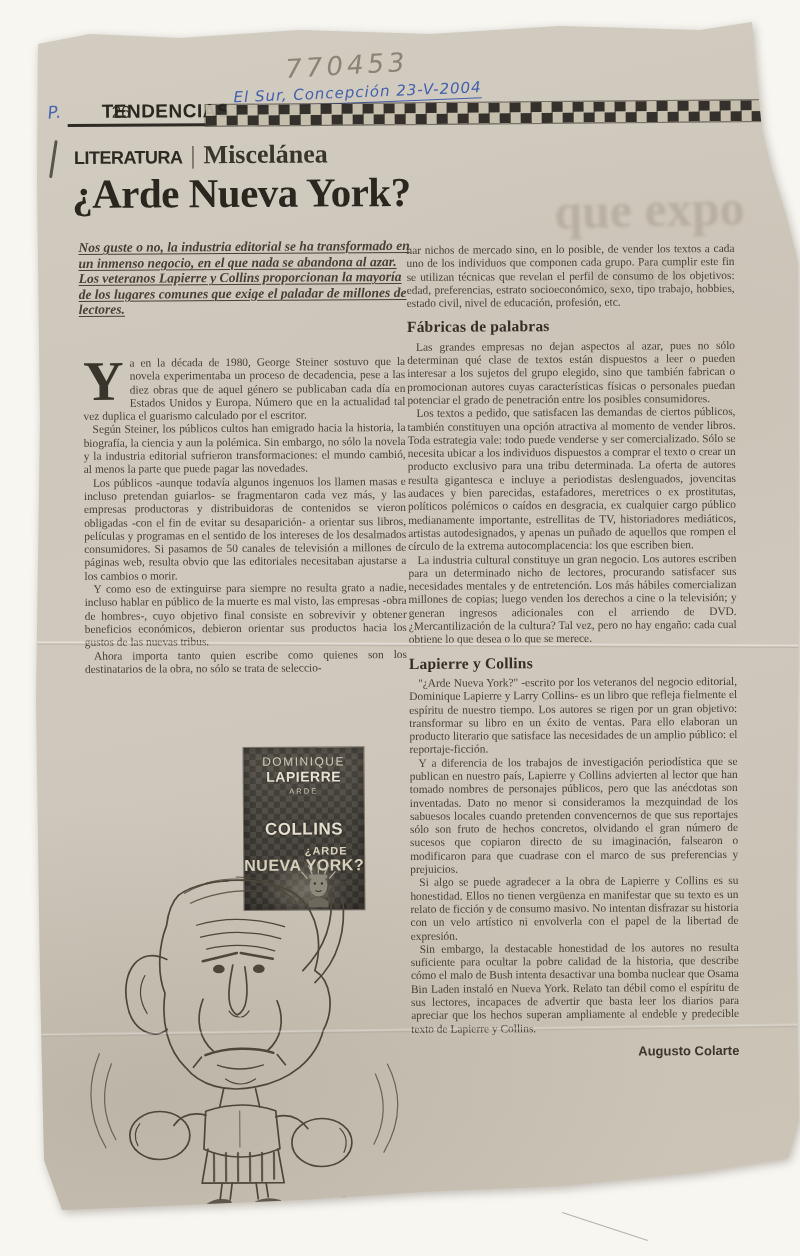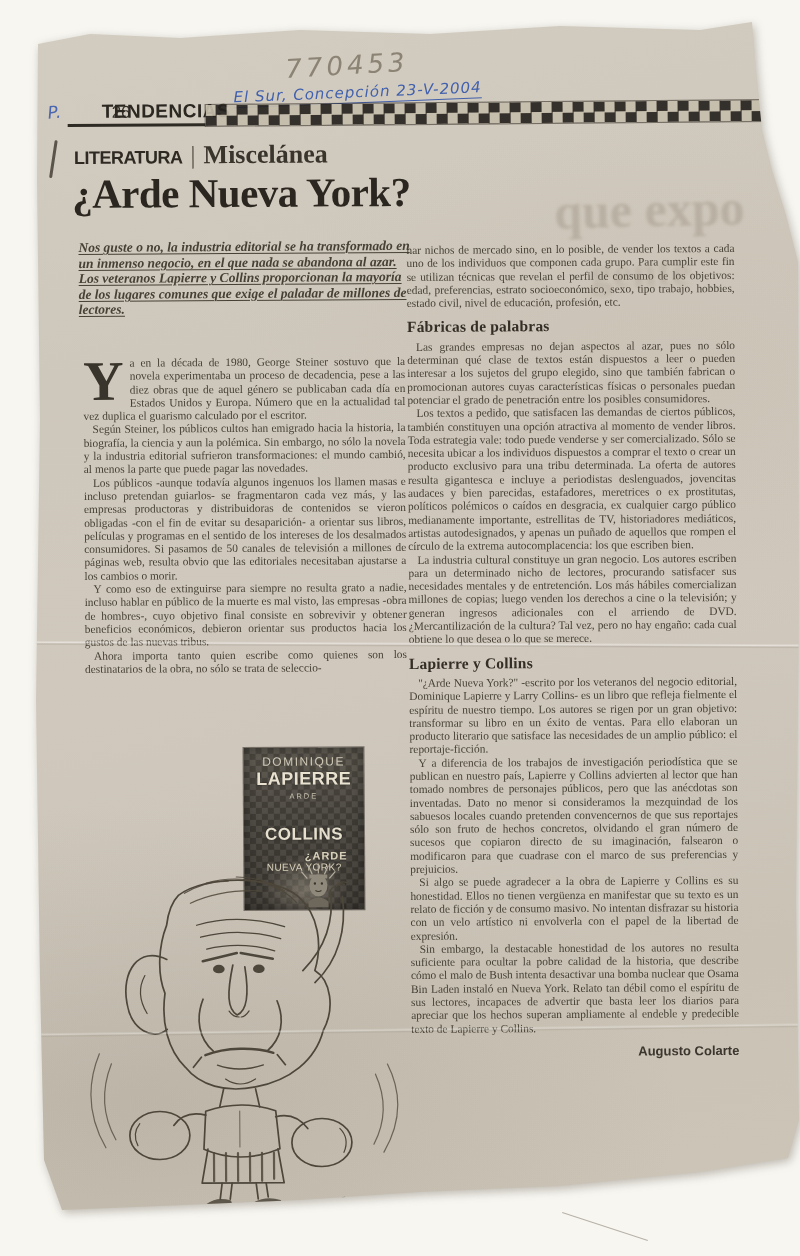--- a/index.html
+++ b/index.html
@@ -66,25 +66,25 @@
     font-weight:bold;font-size:13px;color:#3b362e;text-indent:0 !important;}
   
   .cover{position:absolute;left:242px;top:747px;width:120px;height:162px;
     background:
       radial-gradient(60px 50px at 50% 88%, rgba(210,200,180,.35), transparent 70%),
       repeating-conic-gradient(rgba(255,255,255,.05) 0% 25%, rgba(0,0,0,.12) 0% 50%) 0 0/12px 12px,
       linear-gradient(180deg,#57534a 0%,#47433c 45%,#3c3832 100%);
     box-shadow:0 0 0 1px rgba(35,30,25,.5), inset 0 0 14px rgba(0,0,0,.4);
     text-align:center;color:#ddd6c6;overflow:hidden;}
   .cover .a1{font-family:"Liberation Sans",sans-serif;font-size:12px;letter-spacing:1.5px;margin-top:7px;color:#cfc8b6;}
-  .cover .a1b{font-family:"Liberation Sans",sans-serif;font-weight:bold;font-size:18px;letter-spacing:.5px;color:#e9e2d1;text-shadow:0 0 2px rgba(0,0,0,.6);}
+  .cover .a1b{font-family:"Liberation Sans",sans-serif;font-weight:bold;font-size:14px;letter-spacing:.5px;color:#e9e2d1;text-shadow:0 0 2px rgba(0,0,0,.6);}
   .cover .a2{font-family:"Liberation Sans",sans-serif;font-size:7.5px;letter-spacing:2px;margin-top:2px;color:#c9c2b0;}
   .cover .a2b{font-family:"Liberation Sans",sans-serif;font-weight:bold;font-size:17px;letter-spacing:.5px;color:#e6dfce;text-shadow:0 0 2px rgba(0,0,0,.6);margin-top:24px;}
   .cover .t1{font-family:"Liberation Sans",sans-serif;font-weight:bold;font-size:11px;letter-spacing:1px;margin-top:5px;color:#d8d0ba;padding-left:44px;}
-  .cover .t2{font-family:"Liberation Sans",sans-serif;font-weight:normal;font-size:10px;letter-spacing:.5px;color:#d8d0ba;}
+  .cover .t2{font-family:"Liberation Sans",sans-serif;font-weight:bold;font-size:16px;letter-spacing:.5px;color:#d8d0ba;}
   .statue{position:absolute;left:50%;bottom:2px;transform:translateX(-18%);}
   
   .toon{position:absolute;left:84px;top:852px;width:312px;height:360px;}
   
   .ghost{position:absolute;font-family:"Liberation Serif",serif;font-weight:bold;color:rgba(125,112,95,.26);
     filter:blur(1.6px);pointer-events:none;}
   .ghost.g1{left:556px;top:182px;font-size:50px;transform:rotate(-1deg);}
   .ghost.g2{left:592px;top:248px;font-size:44px;transform:rotate(-1deg);color:rgba(125,112,95,.17);filter:blur(2.2px);}
   .bottom-rule{position:absolute;left:70px;top:1238px;width:700px;height:2px;background:#4a443a;opacity:.7;transform:rotate(-.9deg);}
   .hairline{position:absolute;left:560px;top:1226px;width:90px;height:1px;background:rgba(120,110,95,.5);transform:rotate(18deg);}

